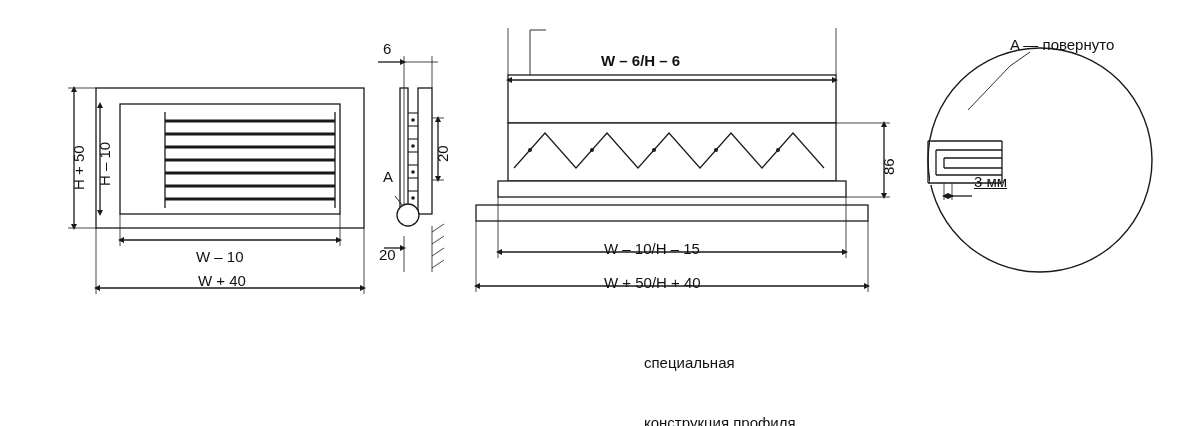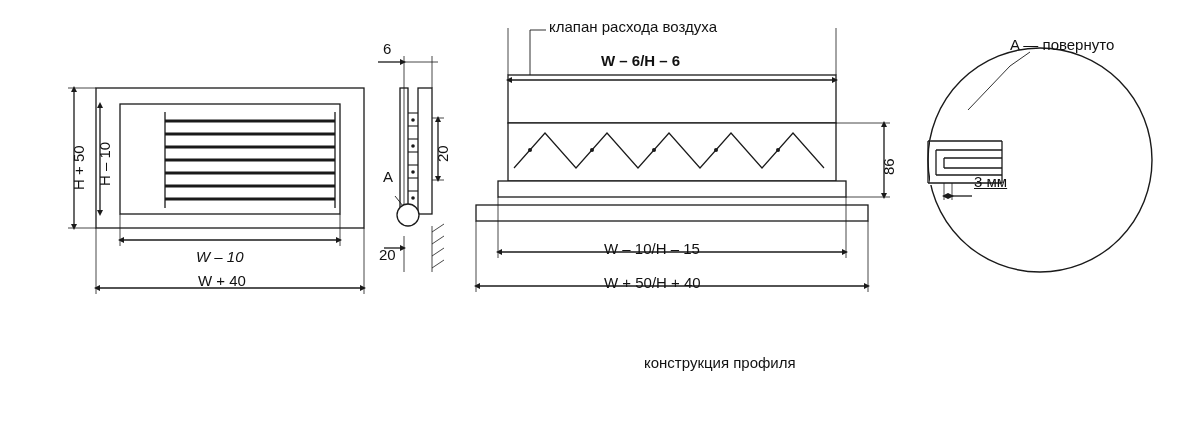--- a/index.html
+++ b/index.html
@@ -204,45 +204,45 @@
       <line x1="944" y1="183" x2="944" y2="200" stroke-width="0.8"></line>
       <line x1="952" y1="183" x2="952" y2="200" stroke-width="0.8"></line>
       <path d="M948 193 L954 196 L948 199 Z" fill="#1a1a1a" stroke="none"></path>
     </g>
   </svg>
 
   <div class="lbl vert" style="left:70px; top:190px;">H + 50</div>
 
   <div class="lbl vert" style="left:96px; top:186px;">H – 10</div>
 
-  <div class="lbl" style="left:196px; top:248px;font-style:italic;">W – 10</div>
+  <div class="lbl" style="left:196px; top:248px;">W – 10</div>
 
   <div class="lbl" style="left:198px; top:272px;">W + 40</div>
 
   <div class="lbl" style="left:383px; top:40px;">6</div>
 
   <div class="lbl vert" style="left:434px; top:162px;">20</div>
 
   <div class="lbl" style="left:379px; top:246px;">20</div>
 
   <div class="lbl" style="left:383px; top:168px;">A</div>
 
-  <div class="lbl" style="left:549px; top:18px;">клапан расхода воздуха</div>
 
   <div class="lbl" style="left:601px; top:52px;font-weight:bold;">W – 6/H – 6</div>
 
   <div class="lbl vert" style="left:880px; top:175px;">86</div>
 
   <div class="lbl" style="left:604px; top:240px;">W – 10/H – 15</div>
 
   <div class="lbl" style="left:604px; top:274px;">W + 50/H + 40</div>
 
   <div class="lbl" style="left:1010px; top:36px;">A — повернуто</div>
 
   <div class="lbl" style="left:974px; top:173px;text-decoration:underline;">3 мм</div>
 
   <div class="blk" style="left:644px; top:313px;">
+    <div>специальная</div>
     <div>конструкция профиля</div>
     
     
   </div>
 
 </div>
 
 </body></html>

